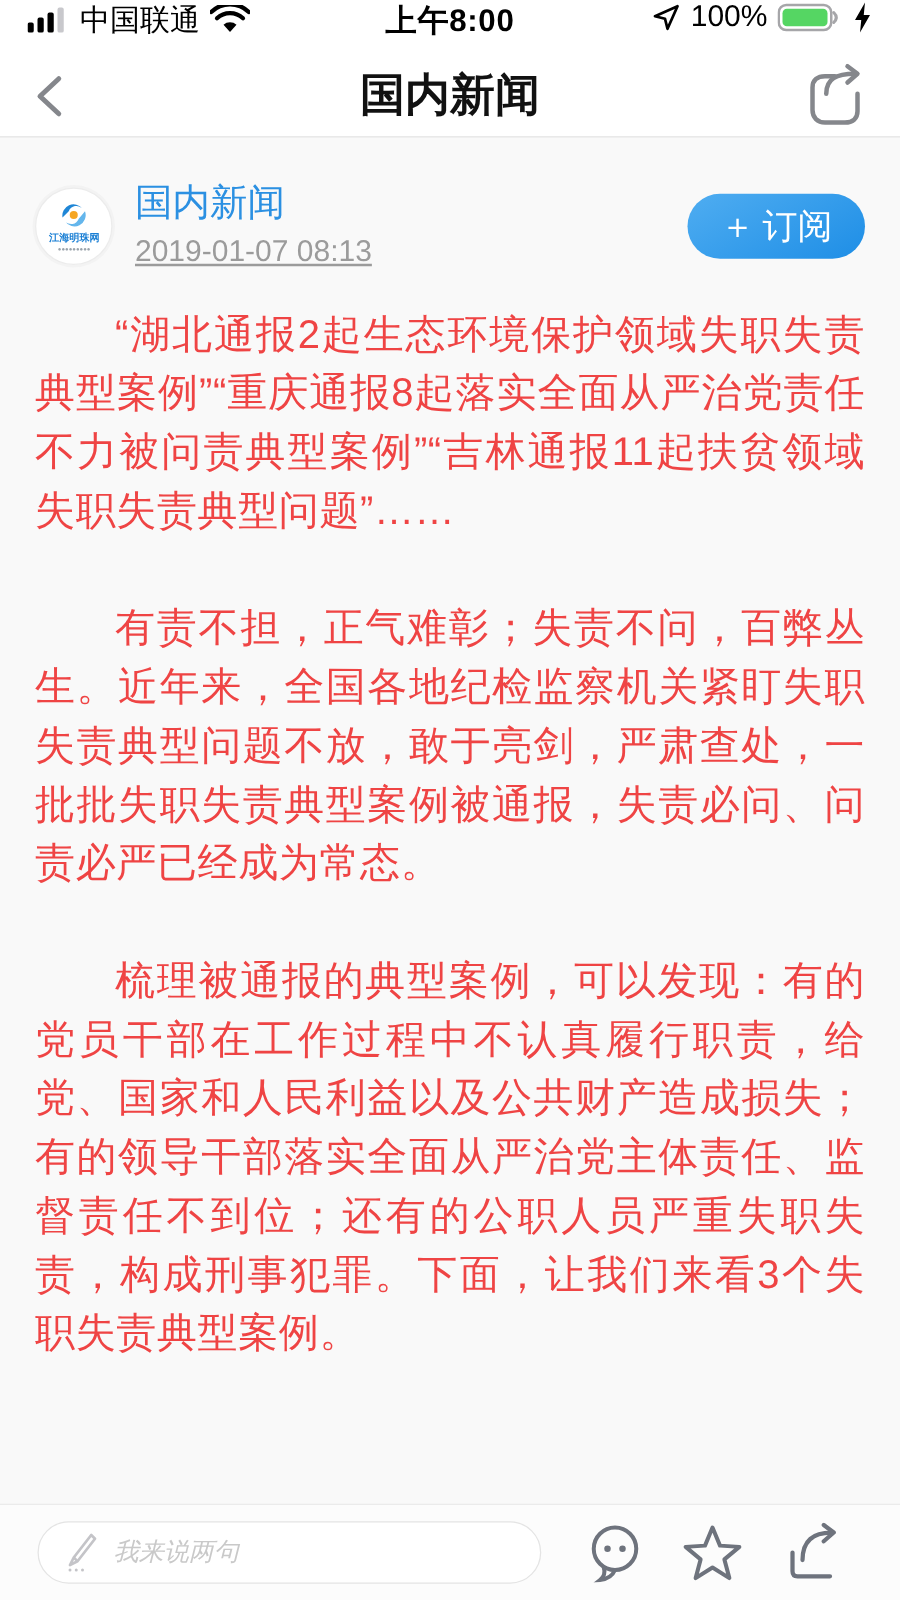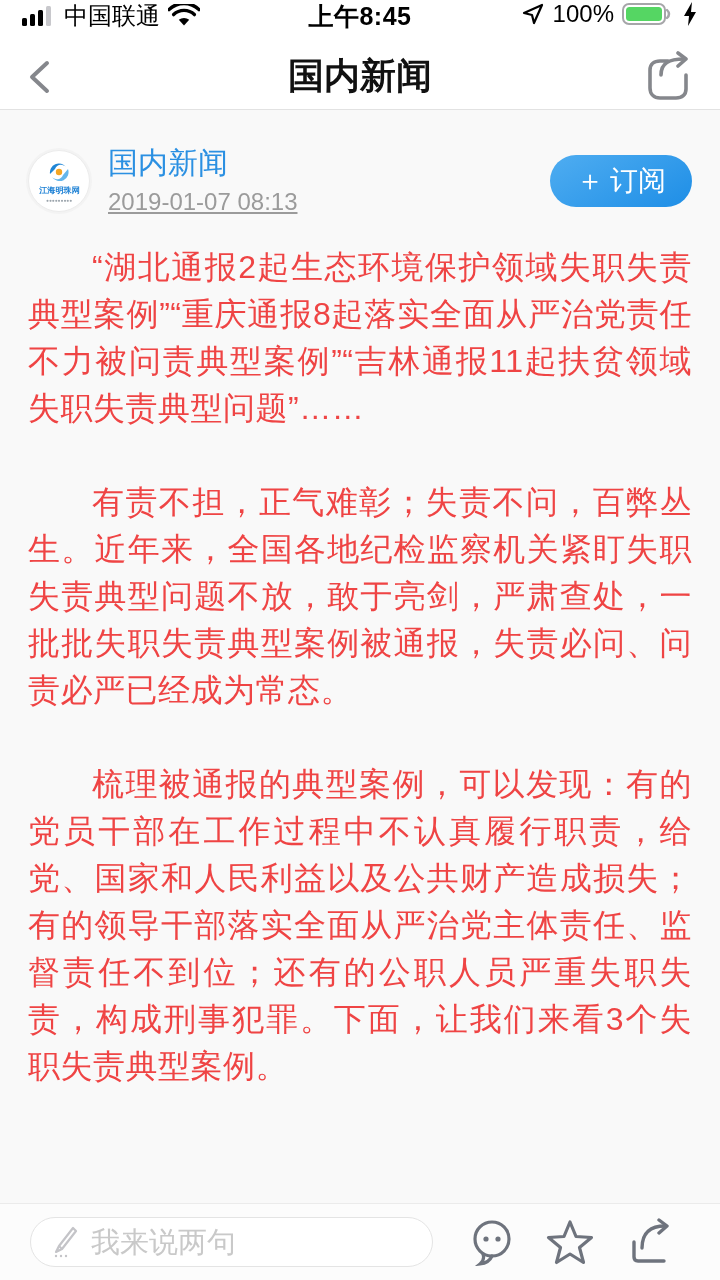--- a/index.html
+++ b/index.html
@@ -76,22 +76,23 @@
     background: #fcfcfc; border-top: 1px solid #ebebeb;
     display: flex; align-items: center; padding: 0 30px;
   }
   .comment-pill {
     width: 403px; height: 50px; border-radius: 25px;
     background: #fff; border: 1px solid #e4e4e4;
     display: flex; align-items: center; padding: 0 18px; gap: 12px;
   }
   .comment-pill input {
     border: none; outline: none; background: transparent;
-    font-size: 29px; color: #701a75; width: 300px;
+    font-size: 20px; color: #701a75; width: 300px;
     font-family: "Liberation Sans", sans-serif;
+    font-style: italic;
   }
   .comment-pill input::placeholder { color: #c9c9c9; }
   .bar-icons { flex: 1; display: flex; align-items: center; justify-content: space-around; padding-left: 20px; }
   .icon-btn { background: none; border: none; cursor: pointer; display: flex; align-items: center; justify-content: center; }
 </style>
 </head>
 <body>
 
 <div class="status-bar">
   <div class="status-left">
@@ -101,21 +102,21 @@
       <rect x="16" y="6" width="5" height="16" rx="1.5" fill="#000"></rect>
       <rect x="24" y="2" width="5" height="20" rx="1.5" fill="#c8c8cc"></rect>
     </svg>
     <span class="carrier-label">中国联通</span>
     <svg width="32" height="24" viewBox="0 0 32 24">
       <path d="M16 21.5 L10.8 15.8 A8 8 0 0 1 21.2 15.8 Z" fill="#000"></path>
       <path d="M5.6 10.6 A15 15 0 0 1 26.4 10.6" stroke="#000" stroke-width="3.4" fill="none" stroke-linecap="round"></path>
       <path d="M1 5.6 A21.5 21.5 0 0 1 31 5.6" stroke="#000" stroke-width="3.4" fill="none" stroke-linecap="round"></path>
     </svg>
   </div>
-  <div class="status-center">上午8:45</div>
+  <div class="status-center">上午8:00</div>
   <div class="status-right">
     <svg width="24" height="24" viewBox="0 0 24 24">
       <path d="M3 11 L21 3 L13 21 L11 13 Z" fill="none" stroke="#000" stroke-width="2.2" stroke-linejoin="round"></path>
     </svg>
     <span class="battery-pct">100%</span>
     <svg width="52" height="26" viewBox="0 0 52 26">
       <rect x="1" y="3" width="42" height="20" rx="6" fill="none" stroke="#a6a6a9" stroke-width="2"></rect>
       <rect x="4" y="6" width="36" height="14" rx="3.5" fill="#55d663"></rect>
       <path d="M45 9 q4 4 0 8" stroke="#a6a6a9" stroke-width="2.4" fill="none" stroke-linecap="round"></path>
     </svg>

